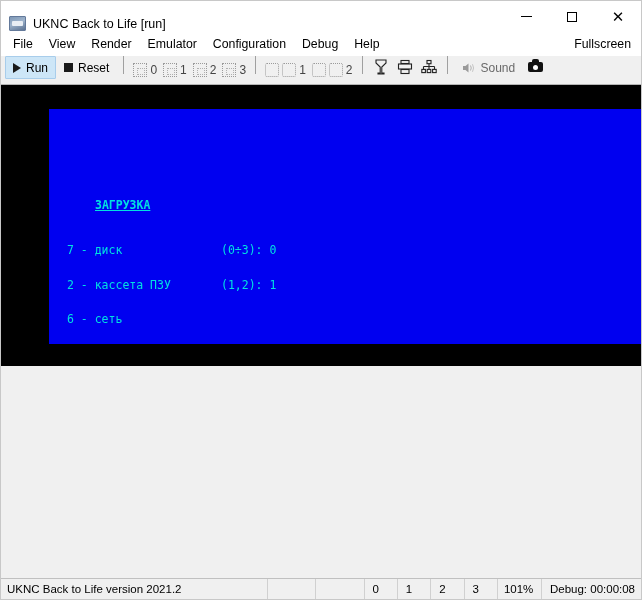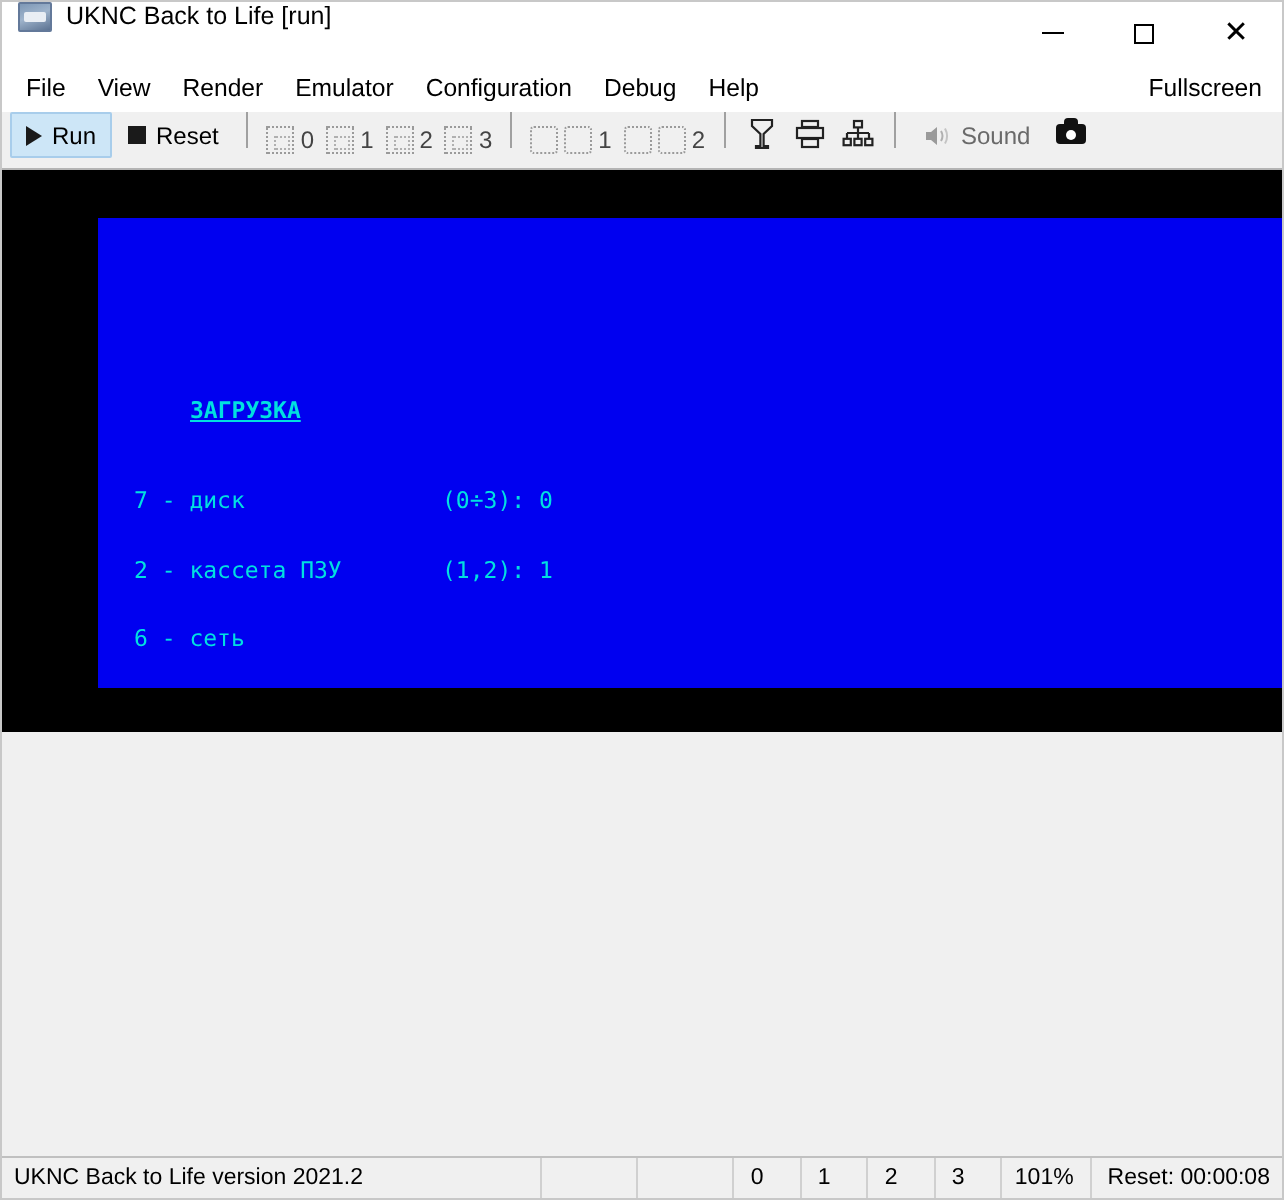--- a/index.html
+++ b/index.html
@@ -17,21 +17,21 @@
     border: 1px solid #c8c8c8;
     display: flex;
     flex-direction: column;
   }
 
   
   .titlebar {
     height: 31px;
     min-height: 31px;
     display: flex;
-    align-items: flex-start;
+    align-items: flex-end;
     background: #ffffff;
     border-bottom: 1px solid #ffffff;
     position: relative;
   }
   .title-icon {
     width: 17px; height: 15px;
     margin-left: 8px; margin-right: 7px;
     background: linear-gradient(160deg,#7d97b5 0%,#9fb4cc 45%,#5c7392 100%);
     border: 1px solid #63799a;
     border-radius: 1px;
@@ -400,16 +400,16 @@
 
   <div class="statusbar">
     <div class="sb-cell sb-main">UKNC Back to Life version 2021.2</div>
     <div class="sb-cell sb-blank"></div>
     <div class="sb-cell sb-blank"></div>
     <div class="sb-cell sb-num">0</div>
     <div class="sb-cell sb-num">1</div>
     <div class="sb-cell sb-num">2</div>
     <div class="sb-cell sb-num">3</div>
     <div class="sb-cell sb-zoom">101%</div>
-    <div class="sb-cell sb-up">Reset: 00:00:08</div>
+    <div class="sb-cell sb-up">Debug: 00:00:08</div>
   </div>
 
 </div>
 
 </body></html>

